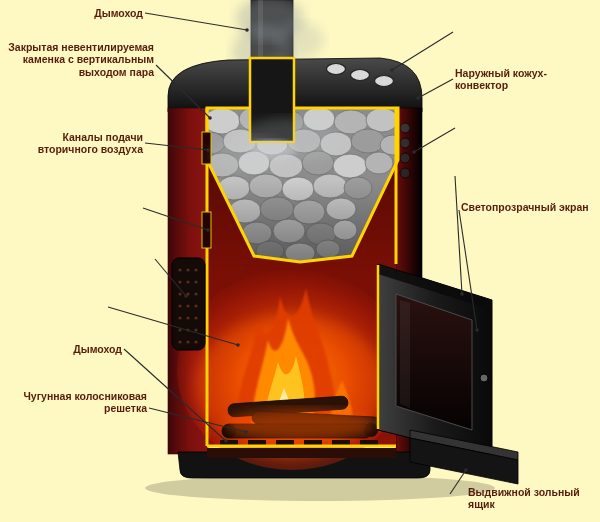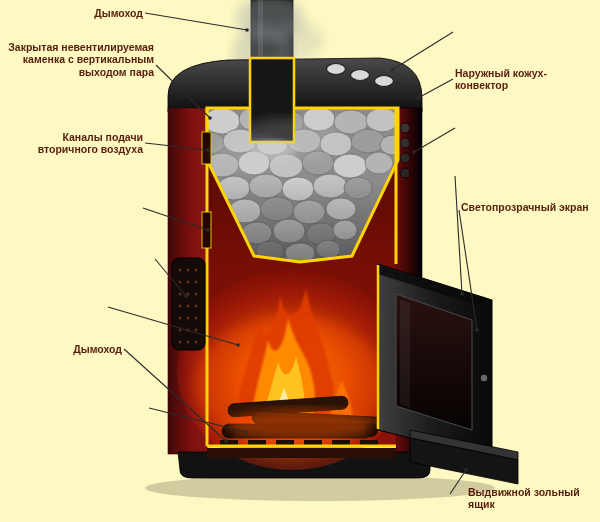--- a/index.html
+++ b/index.html
@@ -276,18 +276,19 @@
         <circle cx="477" cy="330" r="1.8" fill="#2b2b2b" stroke="none"></circle>
       <line x1="450" y1="494" x2="466" y2="470"></line>
         <circle cx="466" cy="470" r="1.8" fill="#2b2b2b" stroke="none"></circle>
     </g>
   </svg>
 
   <div class="label label-left" style="left:0;width:143px;top:7px">Дымоход</div>
   <div class="label label-left" style="left:5px;width:149px;top:41px">Закрытая невентилируемая каменка с вертикальным выходом пара</div>
   <div class="label label-left" style="left:0;width:143px;top:131px">Каналы подачи вторичного воздуха</div>
   <div class="label label-left" style="left:0;width:122px;top:343px">Дымоход</div>
+  <div class="label label-left" style="left:0;width:147px;top:390px">Чугунная колосниковая решетка</div>
 
   <div class="label label-right" style="left:455px;width:140px;top:67px">Наружный кожух-конвектор</div>
   <div class="label label-right" style="left:461px;width:138px;top:201px">Светопрозрачный экран</div>
   <div class="label label-right" style="left:468px;width:125px;top:486px">Выдвижной зольный ящик</div>
 
 </div>
 
 </body></html>

